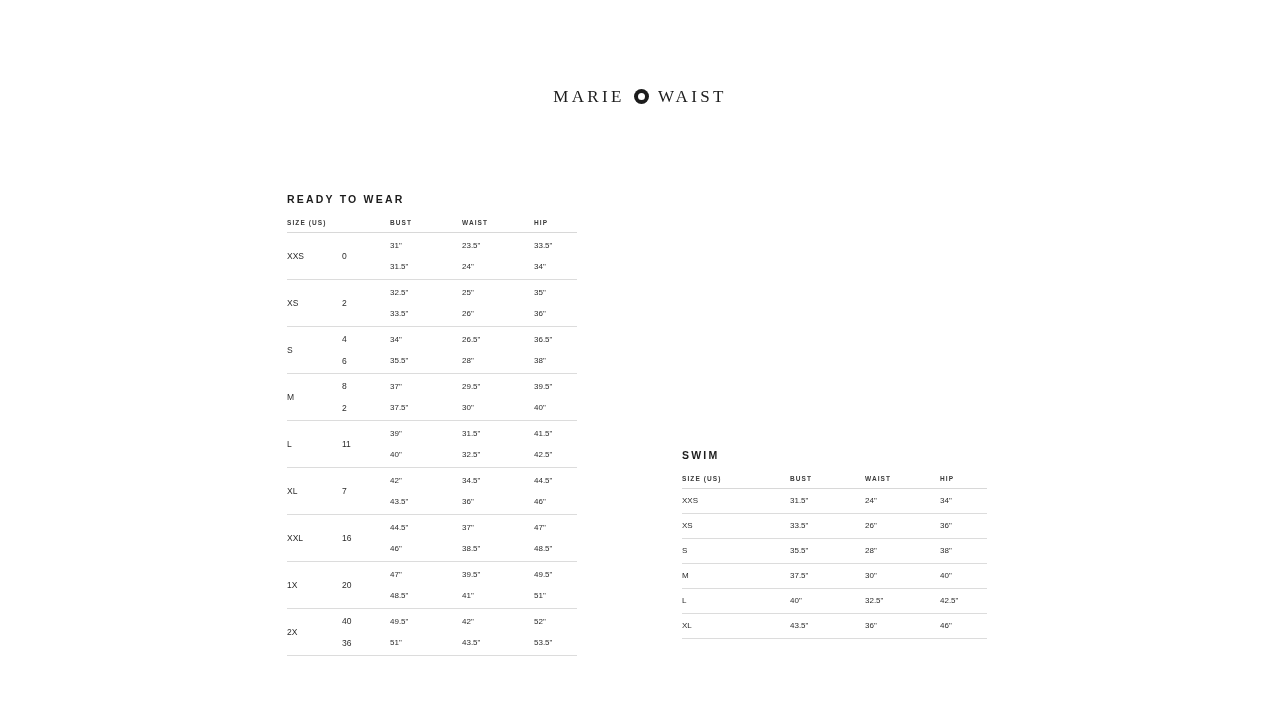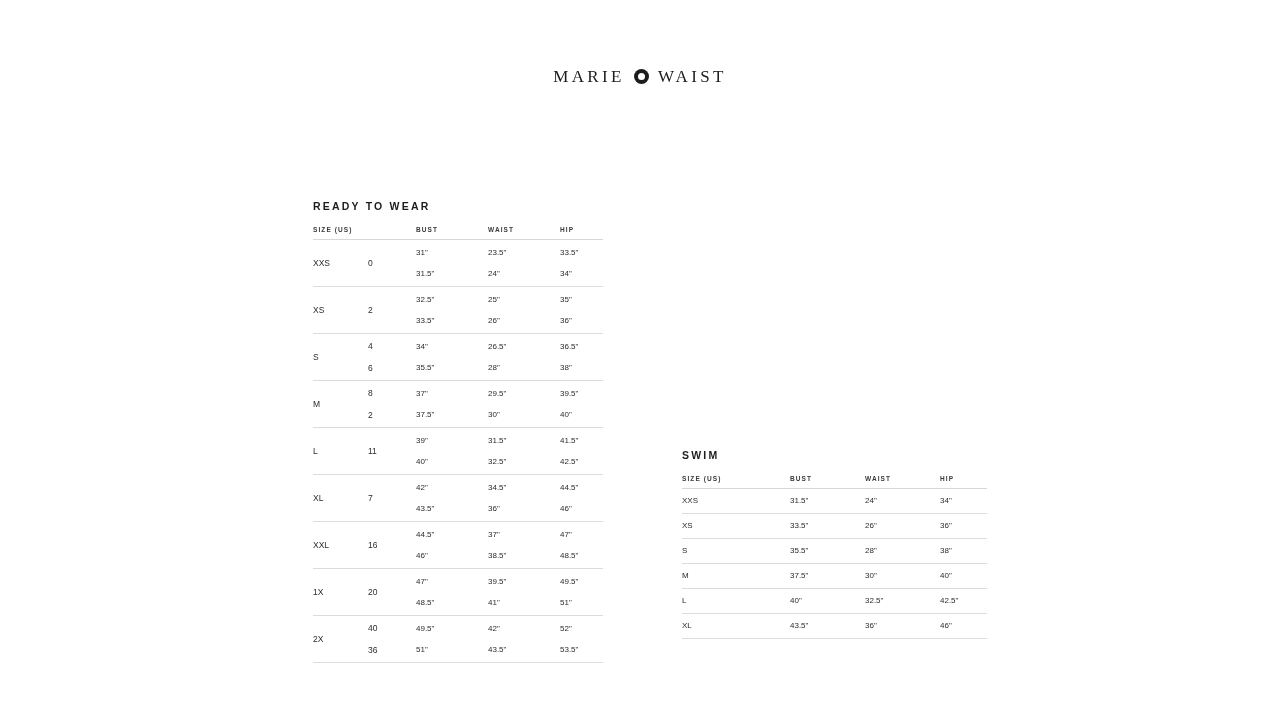--- a/index.html
+++ b/index.html
@@ -13,21 +13,21 @@
     font-family: "Liberation Sans", sans-serif;
     color: #2a2a2a;
     position: relative;
     overflow: hidden;
   }
 
   
   .brand {
     position: absolute;
     left: 0;
-    top: 68px;
+    top: 88px;
     width: 1280px;
     text-align: center;
   }
   .brand-inner {
     display: inline-flex;
     align-items: center;
     justify-content: center;
     gap: 9px;
   }
   .brand-word {
@@ -76,21 +76,21 @@
     font-weight: bold;
     letter-spacing: 1.1px;
     color: #3a3a3a;
     text-align: left;
     padding: 0 0 6px 0;
     border-bottom: 1px solid #d8d8d8;
     vertical-align: bottom;
   }
 
   
-  #rtw-block { left: 287px; top: 200px; margin-left: 26px; }
+  #rtw-block { left: 287px; top: 193px; }
   #rtw-table { width: 290px; }
   #rtw-table col.c-size { width: 55px; }
   #rtw-table col.c-num  { width: 48px; }
   #rtw-table col.c-bust { width: 72px; }
   #rtw-table col.c-waist{ width: 72px; }
   #rtw-table col.c-hip  { width: 43px; }
 
   #rtw-table tbody tr { border-bottom: 1px solid #dcdcdc; }
   #rtw-table tbody td {
     font-size: 8px;

